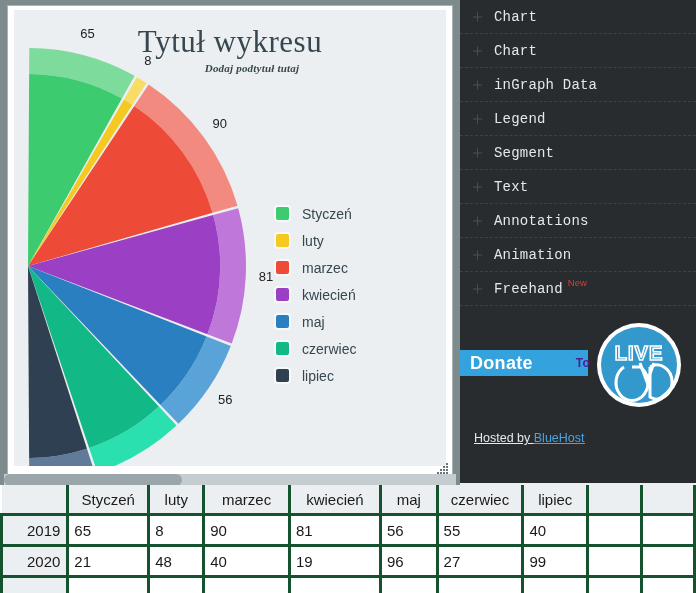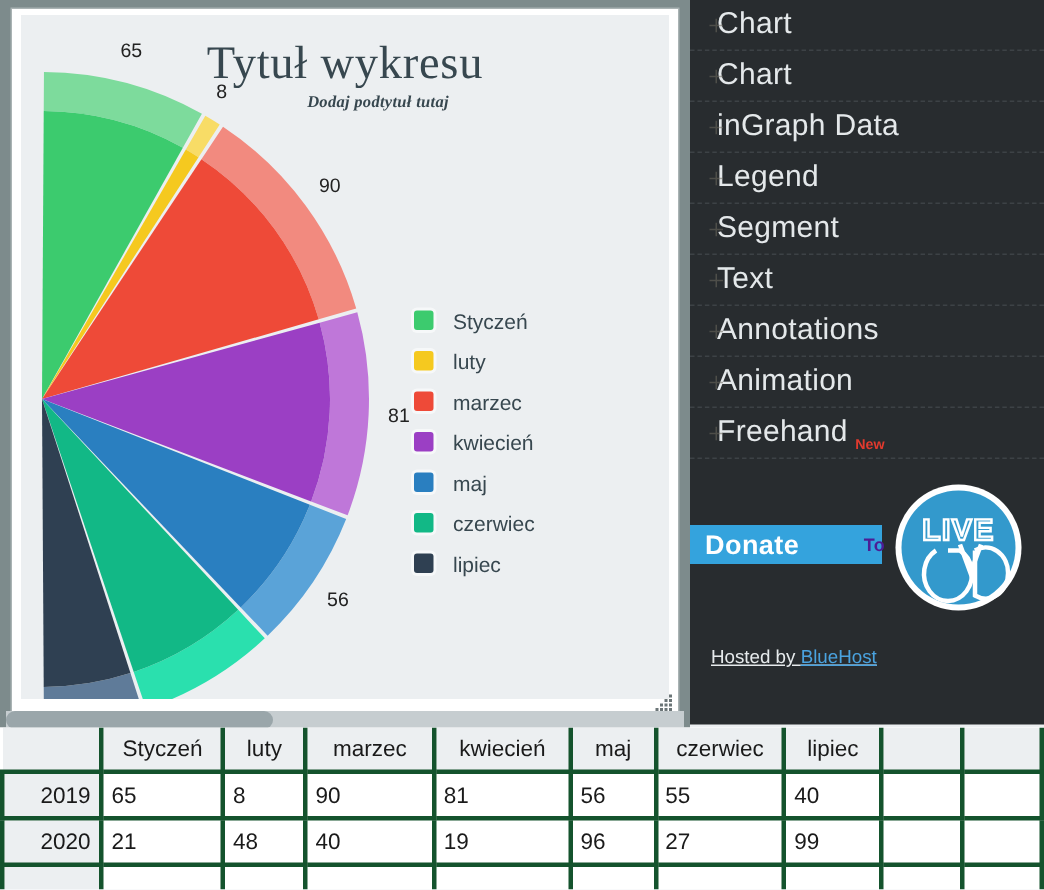--- a/index.html
+++ b/index.html
@@ -82,25 +82,25 @@
   .menu-plus{
     position:absolute;left:13px;top:50%;transform:translateY(-50%);
     width:9px;height:9px;opacity:.55;
   }
   .menu-plus:before,.menu-plus:after{
     content:"";position:absolute;background:#6d6a60;
   }
   .menu-plus:before{left:0;top:4px;width:9px;height:1.5px;}
   .menu-plus:after{left:3.75px;top:0;width:1.5px;height:9px;}
   .menu-label{
-    margin-left:18px;font-size:20px;color:#e4e8ea;letter-spacing:.2px;
+    margin-left:34px;font-size:14px;color:#e4e8ea;letter-spacing:.2px;font-family:Liberation Mono, monospace;
   }
   .menu-new{
-    margin-left:5px;font-size:9.5px;color:#e23a2e;font-weight:bold;
-    align-self:flex-start;margin-top:19px;
+    margin-left:5px;font-size:9.5px;color:#e23a2e;font-weight:normal;
+    align-self:flex-start;margin-top:5px;
   }
 
   #donate-button{
     position:absolute;left:0;top:350px;width:128px;height:26px;
     background:#34a3dd;color:#ffffff;
     display:flex;align-items:center;
     font-size:18px;font-weight:bold;letter-spacing:.3px;
     padding-left:10px;box-sizing:border-box;
     cursor:pointer;
     gap:36px;

